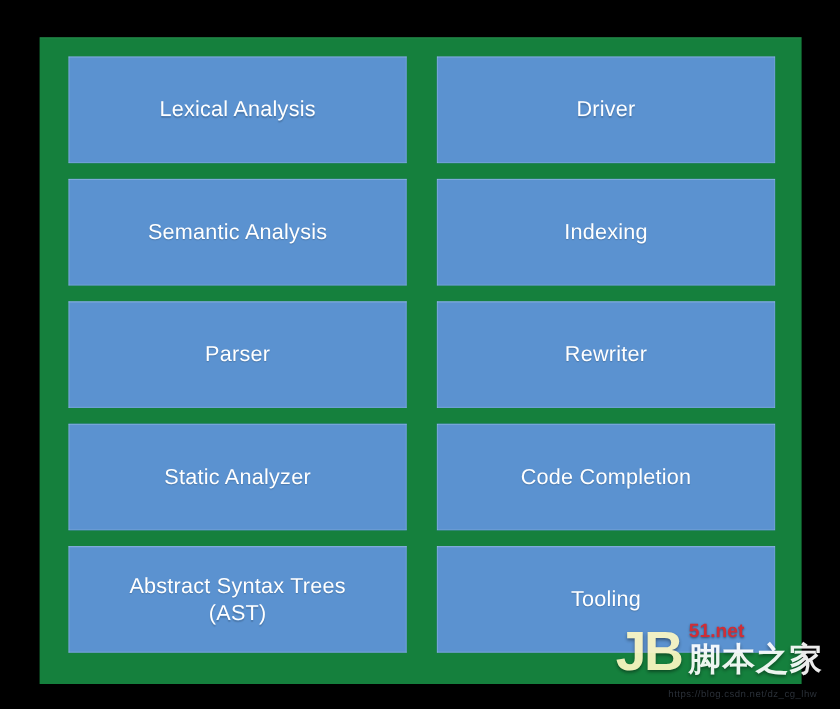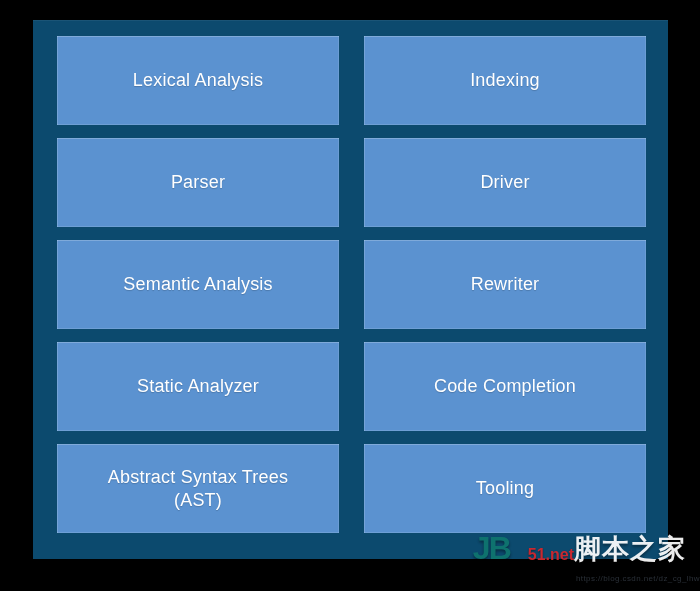--- a/index.html
+++ b/index.html
@@ -18,24 +18,24 @@
     position: relative;
     width: 700px;
     height: 591px;
     background: #000000;
   }
 
   
   #panel {
     position: absolute;
     left: 33px;
-    top: 20px;
+    top: 31px;
     width: 635px;
     height: 539px;
-    background: #0c4a6e;
+    background: #15803d;
     box-sizing: border-box;
     box-shadow: inset 0 1px 0 rgba(255,255,255,0.06);
   }
 
   #grid {
     position: absolute;
     left: 24px;
     top: 16px;
     right: 22px;
     bottom: 26px;
@@ -80,92 +80,91 @@
   #watermark {
     position: absolute;
     right: 14px;
     bottom: 28px;
     display: flex;
     align-items: flex-end;
     pointer-events: none;
     opacity: 0.92;
   }
   #wm-jb {
-    font-size: 32px;
+    font-size: 46px;
     font-weight: bold;
-    color: #0f766e;
+    color: #fef9c3;
     line-height: 0.92;
     letter-spacing: -2px;
     text-shadow: 0 2px 3px rgba(0,0,0,0.45);
   }
   #wm-right {
     display: flex;
-    flex-direction: row;
-    margin-left: 18px;
+    flex-direction: column;
+    margin-left: 6px;
     line-height: 1;
-    align-items: flex-end;
   }
   #wm-dotnet {
     font-size: 16px;
     font-weight: bold;
     color: #d9262b;
     letter-spacing: 0px;
     text-shadow: 0 1px 2px rgba(0,0,0,0.5);
   }
   #wm-cn {
     font-size: 27px;
     font-weight: bold;
     color: #ffffff;
     letter-spacing: 1px;
     margin-top: 1px;
     text-shadow: 0 2px 3px rgba(0,0,0,0.45);
   }
   #wm-url {
     position: absolute;
-    right: 0;
+    right: 19px;
     bottom: 8px;
     font-size: 8px;
     color: #2a3038;
     letter-spacing: 0.4px;
     pointer-events: none;
   }
 </style>
 </head>
 <body>
 
 <div id="slide">
 
   <div id="panel">
     <div id="grid">
 
       <div class="column">
         <div class="box">
           <span class="box-label">Lexical Analysis</span>
         </div>
         <div class="box">
-          <span class="box-label">Parser</span>
+          <span class="box-label">Semantic Analysis</span>
         </div>
         <div class="box">
-          <span class="box-label">Semantic Analysis</span>
+          <span class="box-label">Parser</span>
         </div>
         <div class="box">
           <span class="box-label">Static Analyzer</span>
         </div>
         <div class="box">
           <span class="box-label">Abstract Syntax Trees
 (AST)</span>
         </div>
       </div>
 
       <div class="column">
         <div class="box">
-          <span class="box-label">Indexing</span>
+          <span class="box-label">Driver</span>
         </div>
         <div class="box">
-          <span class="box-label">Driver</span>
+          <span class="box-label">Indexing</span>
         </div>
         <div class="box">
           <span class="box-label">Rewriter</span>
         </div>
         <div class="box">
           <span class="box-label">Code Completion</span>
         </div>
         <div class="box">
           <span class="box-label">Tooling</span>
         </div>

